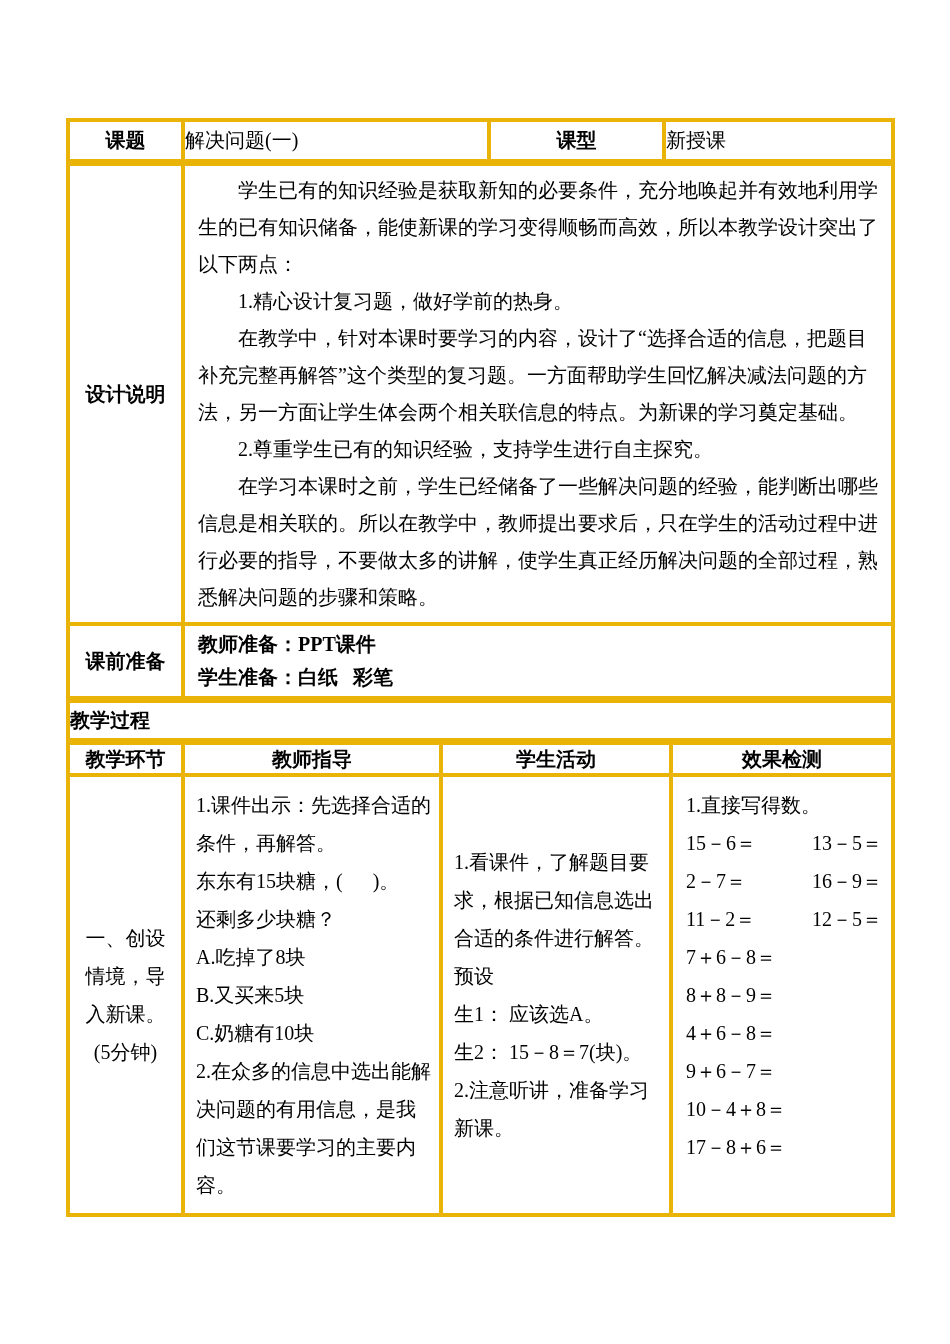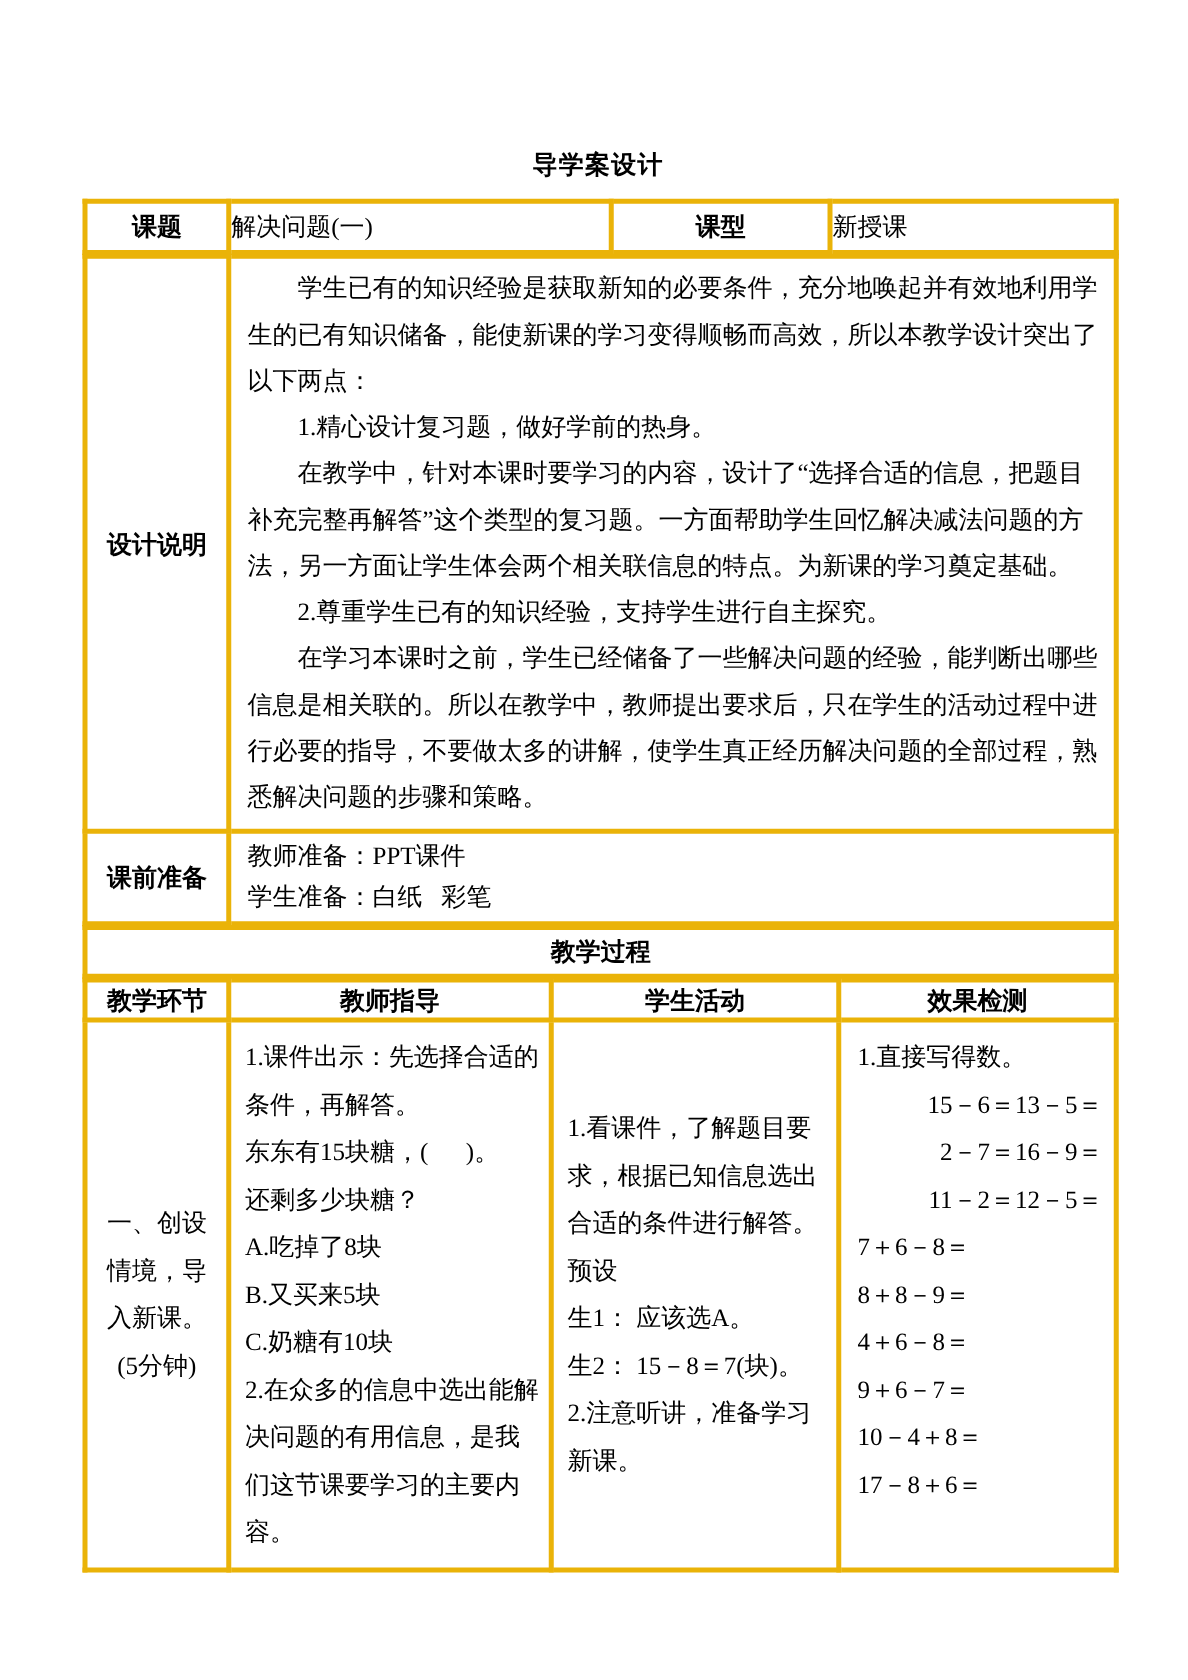--- a/index.html
+++ b/index.html
@@ -41,24 +41,25 @@
   .notes-cell {
     padding: 6px 12px 6px 13px;
     line-height: 37px;
     vertical-align: middle;
   }
   .notes-cell p { text-indent: 2em; }
   .prep-cell {
     padding: 2px 12px 2px 13px;
     line-height: 33px;
     vertical-align: middle;
+    font-weight: bold;
   }
   .section-title-cell {
     height: 39px;
-    text-align: center;
+    text-align: left;
     font-weight: bold;
   }
   .proc-head td { height: 32px; }
   .stage-cell {
     text-align: center;
     line-height: 38px;
     padding: 4px 8px;
     vertical-align: middle;
   }
   .guide-cell {
@@ -71,30 +72,29 @@
     padding: 9px 10px 9px 11px;
     line-height: 38px;
   }
   .effect-cell {
     vertical-align: top;
     padding: 9px 10px 9px 13px;
     line-height: 38px;
   }
   .eq-pair {
     display: flex;
-    justify-content: flex-end;
+    justify-content: space-between;
     width: 196px;
   }
 </style>
 </head>
 <body>
 
 <div class="page">
 
-  <div class="doc-title">导学案设计</div>
 
   <table class="stack">
     <colgroup>
         <col style="width:115px">
         <col style="width:306px">
         <col style="width:175px">
         <col style="width:229px">
       </colgroup>
     <tbody>
         <tr class="info-row">

